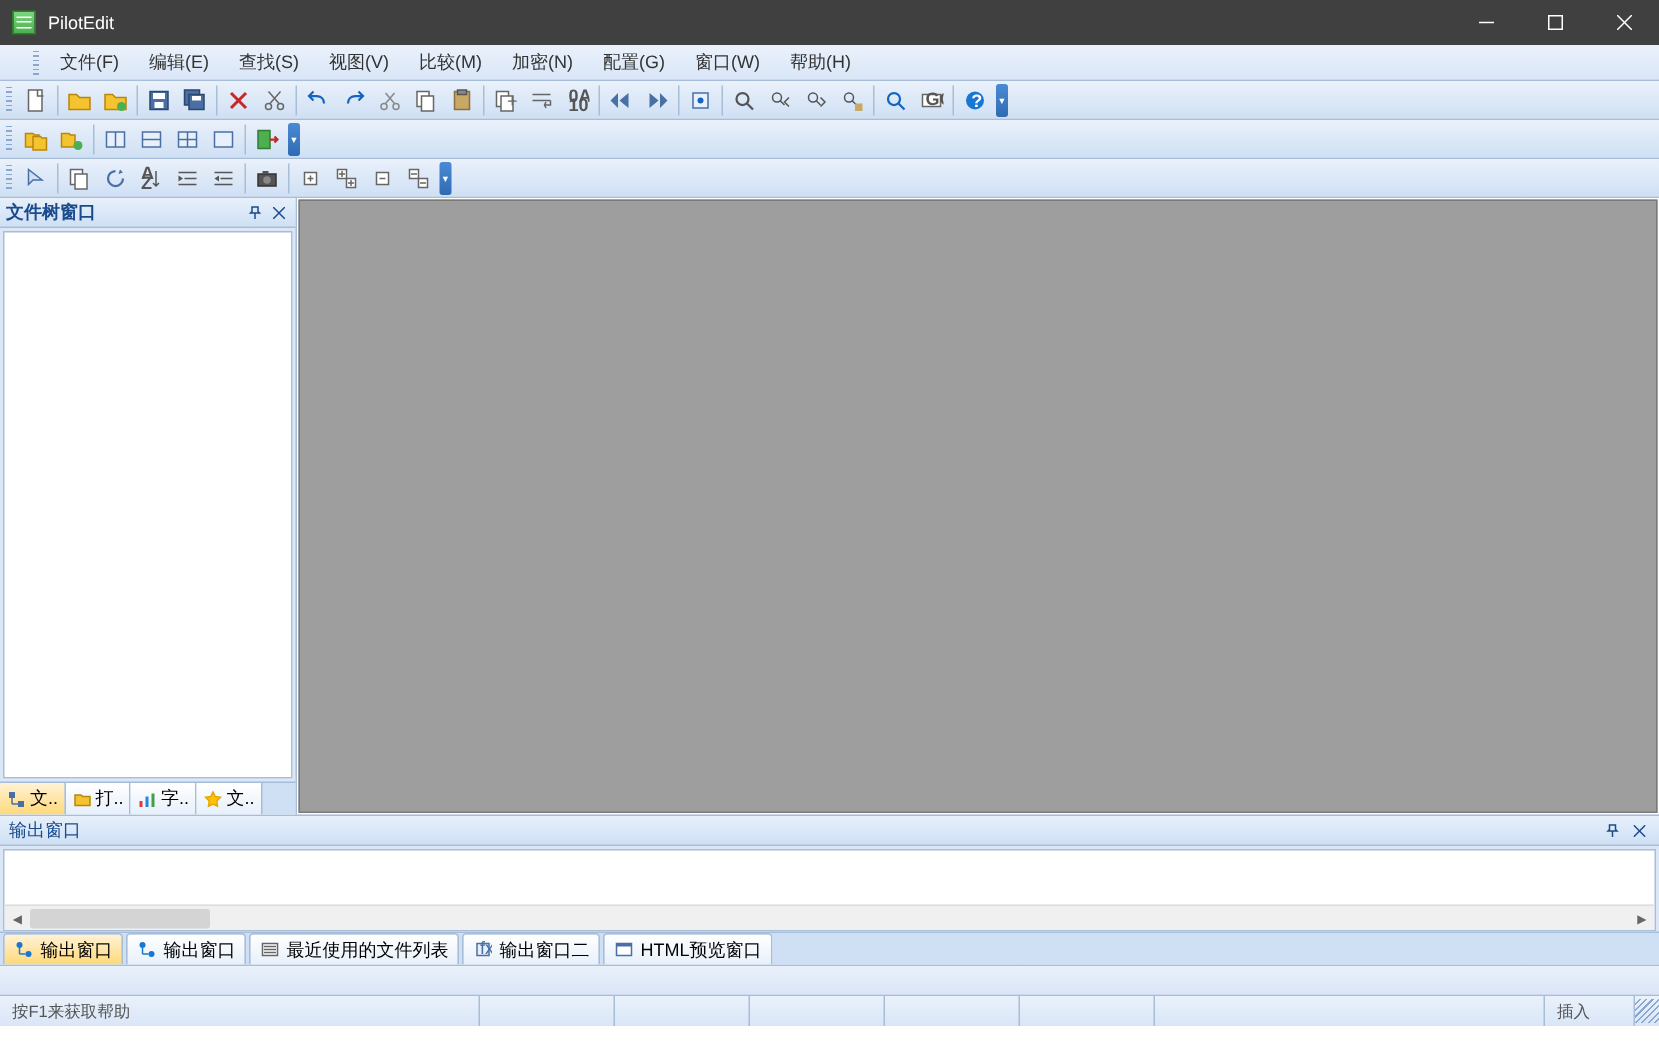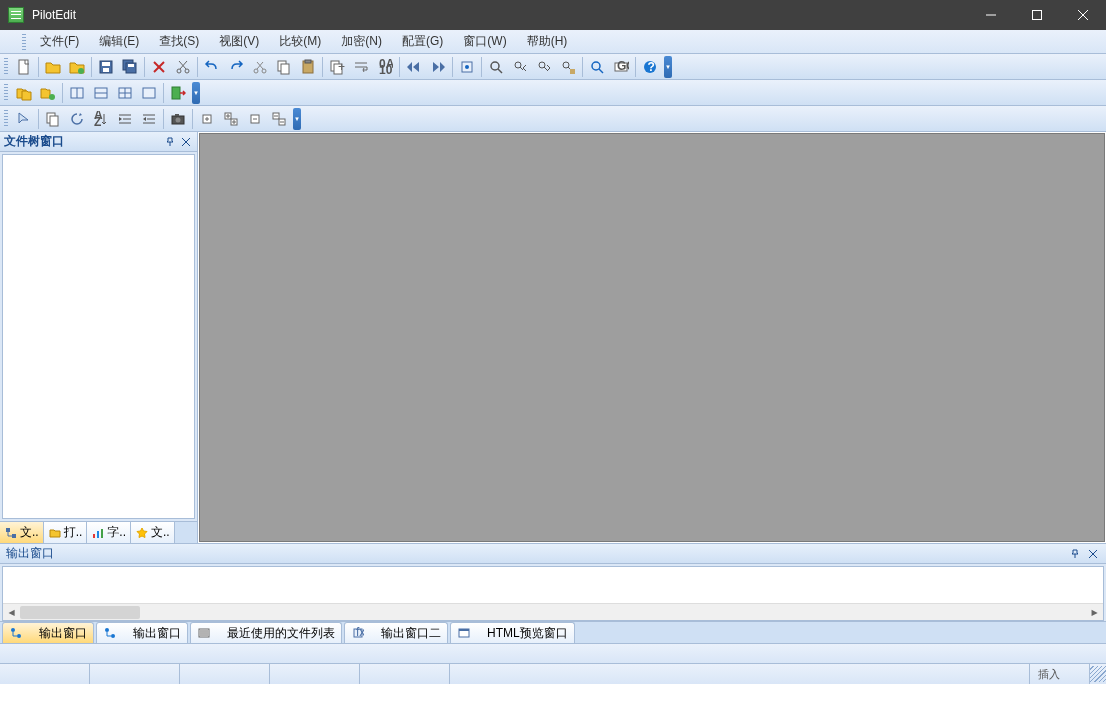--- a/index.html
+++ b/index.html
@@ -47,21 +47,21 @@
 .output-header { height: 20px; background: linear-gradient(#e7f0fb,#cfe0f4); display: flex; align-items: center; padding: 0 6px; color: #1a4b8c; border-bottom: 1px solid #a8bdd8; }
 .output-header .title { flex: 1; font-size: 12px; }
 .output-body { flex: 1; background: #fff; margin: 2px 2px 0 2px; border: 1px solid #a8bdd8; position: relative; overflow: hidden; }
 .hscroll { position: absolute; bottom: 0; left: 0; right: 0; height: 17px; background: #f0f0f0; border-top: 1px solid #ddd; display: flex; align-items: center; }
 .hscroll .arrow { width: 17px; height: 17px; display: flex; align-items: center; justify-content: center; color: #666; font-size: 8px; }
 .hscroll .track { flex: 1; height: 100%; position: relative; }
 .hscroll .thumb { position: absolute; left: 0; top: 2px; width: 120px; height: 13px; background: #d4d4d4; border-radius: 2px; }
 .output-tabs { height: 22px; display: flex; background: #cfe0f4; border-top: 1px solid #a8bdd8; padding-left: 2px; }
 .out-tab { display: flex; align-items: center; padding: 0 6px; border: 1px solid #a8bdd8; border-bottom: none; background: linear-gradient(#fff,#e7f0fb); margin-right: 2px; border-radius: 3px 3px 0 0; font-size: 11px; }
 .out-tab.active { background: linear-gradient(#fff3d6,#ffd97a); }
-.out-tab .ico { width: 14px; height: 14px; margin-right: 16px; display: flex; align-items: center; justify-content: center; }
+.out-tab .ico { width: 14px; height: 14px; margin-right: 4px; display: flex; align-items: center; justify-content: center; }
 
 
 .hint-bar { height: 20px; background: linear-gradient(#eaf1fb,#d9e6f7); border-top: 1px solid #a8bdd8; display: flex; align-items: center; }
 .status-bar { height: 21px; background: linear-gradient(#eaf1fb,#d9e6f7); border-top: 1px solid #a8bdd8; display: flex; align-items: center; }
 .status-cell { height: 100%; border-right: 1px solid #a8bdd8; padding: 0 8px; display: flex; align-items: center; color: #555; font-size: 11px; }
 .status-cell:first-child { flex: 0 0 320px; }
 .status-cell.empty { flex: 0 0 90px; }
 .status-cell.flex { flex: 1; }
 .grip-corner { width: 16px; height: 16px; margin-left: auto; background: repeating-linear-gradient(135deg, transparent 0 2px, #8aa8cf 2px 3px); }
 
@@ -551,20 +551,21 @@
           </svg>
         </span>
         <span>HTML预览窗口</span>
       </div>
   </div>
 </div>
 
 <div class="hint-bar"></div>
 
 <div class="status-bar">
+  <div class="status-cell">按F1来获取帮助</div>
   <div class="status-cell empty"></div>
   <div class="status-cell empty"></div>
   <div class="status-cell empty"></div>
   <div class="status-cell empty"></div>
   <div class="status-cell empty"></div>
   <div class="status-cell flex"></div>
   <div class="status-cell" style="flex:0 0 60px">插入</div>
   <div class="grip-corner"></div>
 </div>
 

